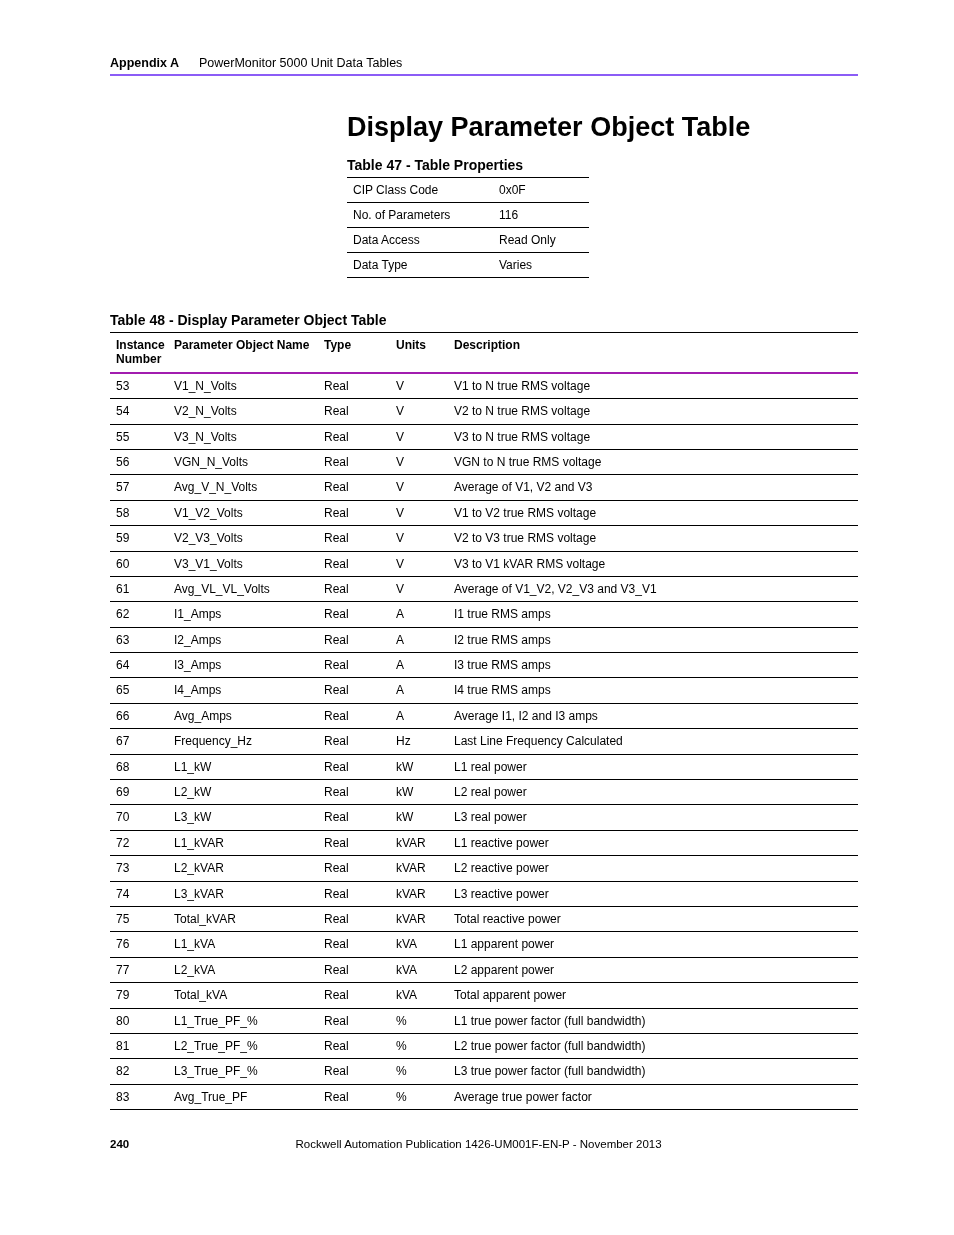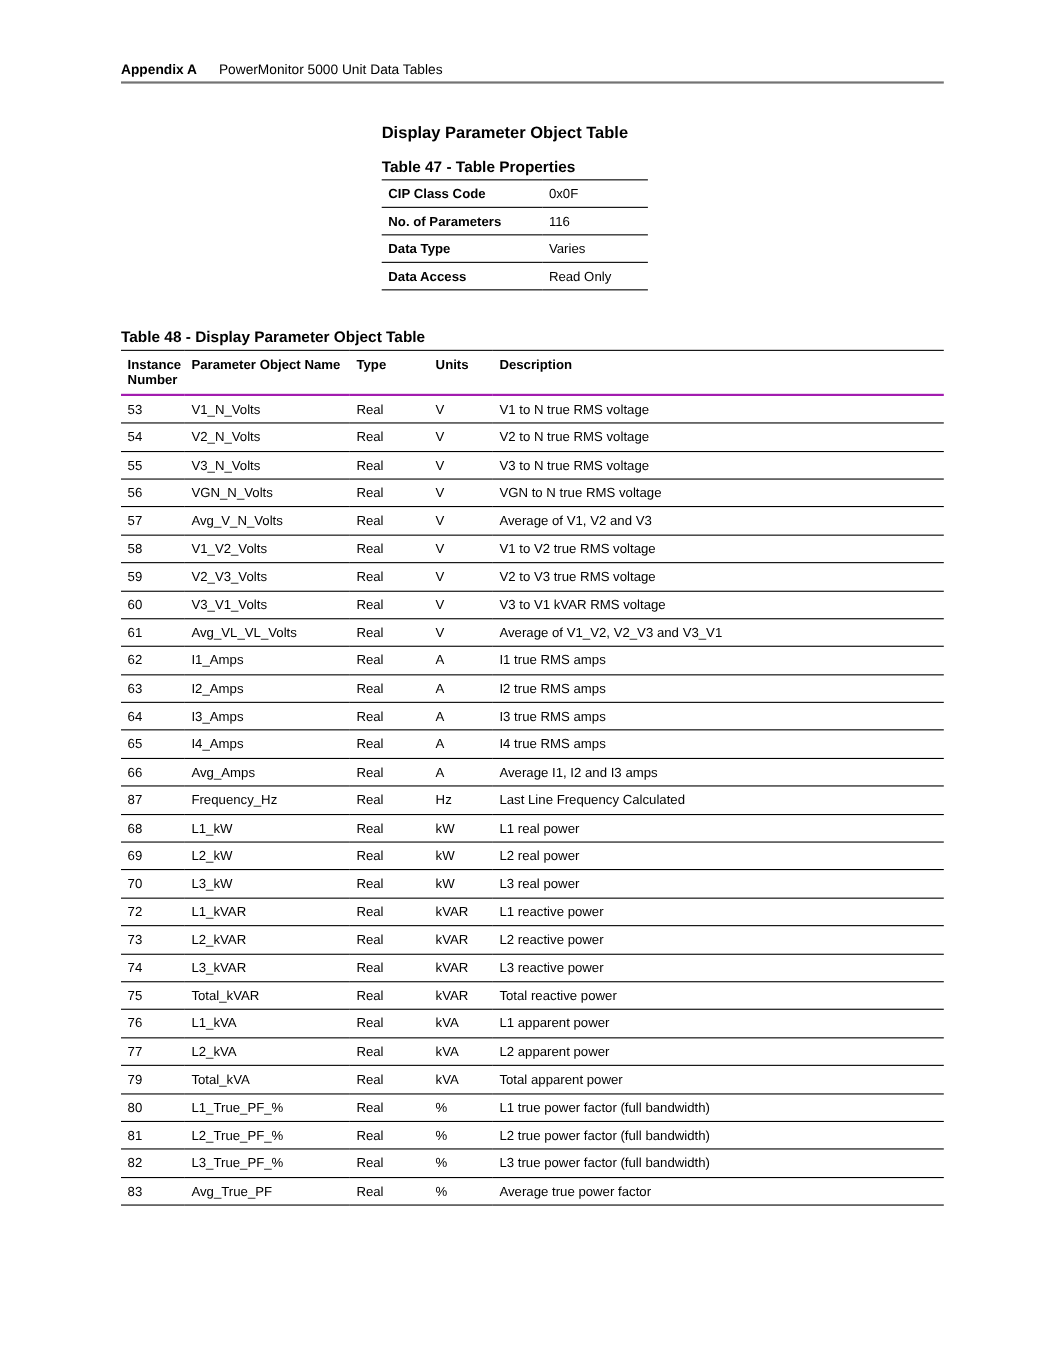--- a/index.html
+++ b/index.html
@@ -13,35 +13,35 @@
     font-size: 13px;
   }
   .page {
     padding: 56px 96px 40px 110px;
     box-sizing: border-box;
     width: 954px;
   }
   .header-line {
     display: flex;
     align-items: baseline;
-    border-bottom: 2px solid #737373;
+    border-bottom: 2px solid #8b5cf6;
     padding-bottom: 4px;
     margin-bottom: 36px;
   }
   .appendix {
     font-weight: 700;
     font-size: 12.5px;
     margin-right: 20px;
   }
   .chapter-title {
     font-size: 12.5px;
     font-weight: 400;
   }
   h1.section-title {
-    font-size: 15px;
+    font-size: 27px;
     font-weight: 700;
     margin: 0 0 14px 0;
     padding-left: 237px;
   }
   .table-caption {
     font-size: 14px;
     font-weight: 700;
     margin: 0 0 4px 0;
   }
   .caption47 {
@@ -55,21 +55,21 @@
   .props-table td, .props-table th {
     border-top: 1px solid #000;
     border-bottom: 1px solid #000;
     padding: 5px 10px 5px 6px;
     font-size: 12px;
     text-align: left;
     vertical-align: middle;
   }
   .props-table tr:first-child td, .props-table tr:first-child th { border-top: 1.5px solid #000; }
   .props-table tr:last-child td, .props-table tr:last-child th { border-bottom: 1.5px solid #000; }
-  .props-table th { font-weight: 700; width: 130px; }
+  .props-table th { font-weight: 400; width: 130px; }
   .props-table td { width: 80px; }
 
   .main-table {
     border-collapse: collapse;
     width: 100%;
     table-layout: fixed;
   }
   .main-table th, .main-table td {
     border-top: 1px solid #000;
     border-bottom: 1px solid #000;
@@ -117,26 +117,26 @@
     <tbody id="props-body">
         <tr>
           <th>CIP Class Code</th>
           <td>0x0F</td>
         </tr>
         <tr>
           <th>No. of Parameters</th>
           <td>116</td>
         </tr>
         <tr>
+          <th>Data Access</th>
+          <td>Read Only</td>
+        </tr>
+        <tr>
           <th>Data Type</th>
           <td>Varies</td>
-        </tr>
-        <tr>
-          <th>Data Access</th>
-          <td>Read Only</td>
         </tr>
       </tbody>
   </table>
 
   <p class="table-caption">Table 48 - Display Parameter Object Table</p>
 
   <table class="main-table">
     <colgroup>
       <col class="c-inst">
         <col class="c-name">
@@ -246,21 +246,21 @@
           <td>I4 true RMS amps</td>
         </tr>
         <tr>
           <td>66</td>
           <td>Avg_Amps</td>
           <td>Real</td>
           <td>A</td>
           <td>Average I1, I2 and I3 amps</td>
         </tr>
         <tr>
-          <td>87</td>
+          <td>67</td>
           <td>Frequency_Hz</td>
           <td>Real</td>
           <td>Hz</td>
           <td>Last Line Frequency Calculated</td>
         </tr>
         <tr>
           <td>68</td>
           <td>L1_kW</td>
           <td>Real</td>
           <td>kW</td>
@@ -353,14 +353,19 @@
         <tr>
           <td>83</td>
           <td>Avg_True_PF</td>
           <td>Real</td>
           <td>%</td>
           <td>Average true power factor</td>
         </tr>
       </tbody>
   </table>
 
+  <div class="footer">
+    <span class="pagenum">240</span>
+    <span class="pub">Rockwell Automation Publication 1426-UM001F-EN-P - November 2013</span>
+    <span style="width:30px"></span>
+  </div>
 
 </div>
 
 </body></html>

